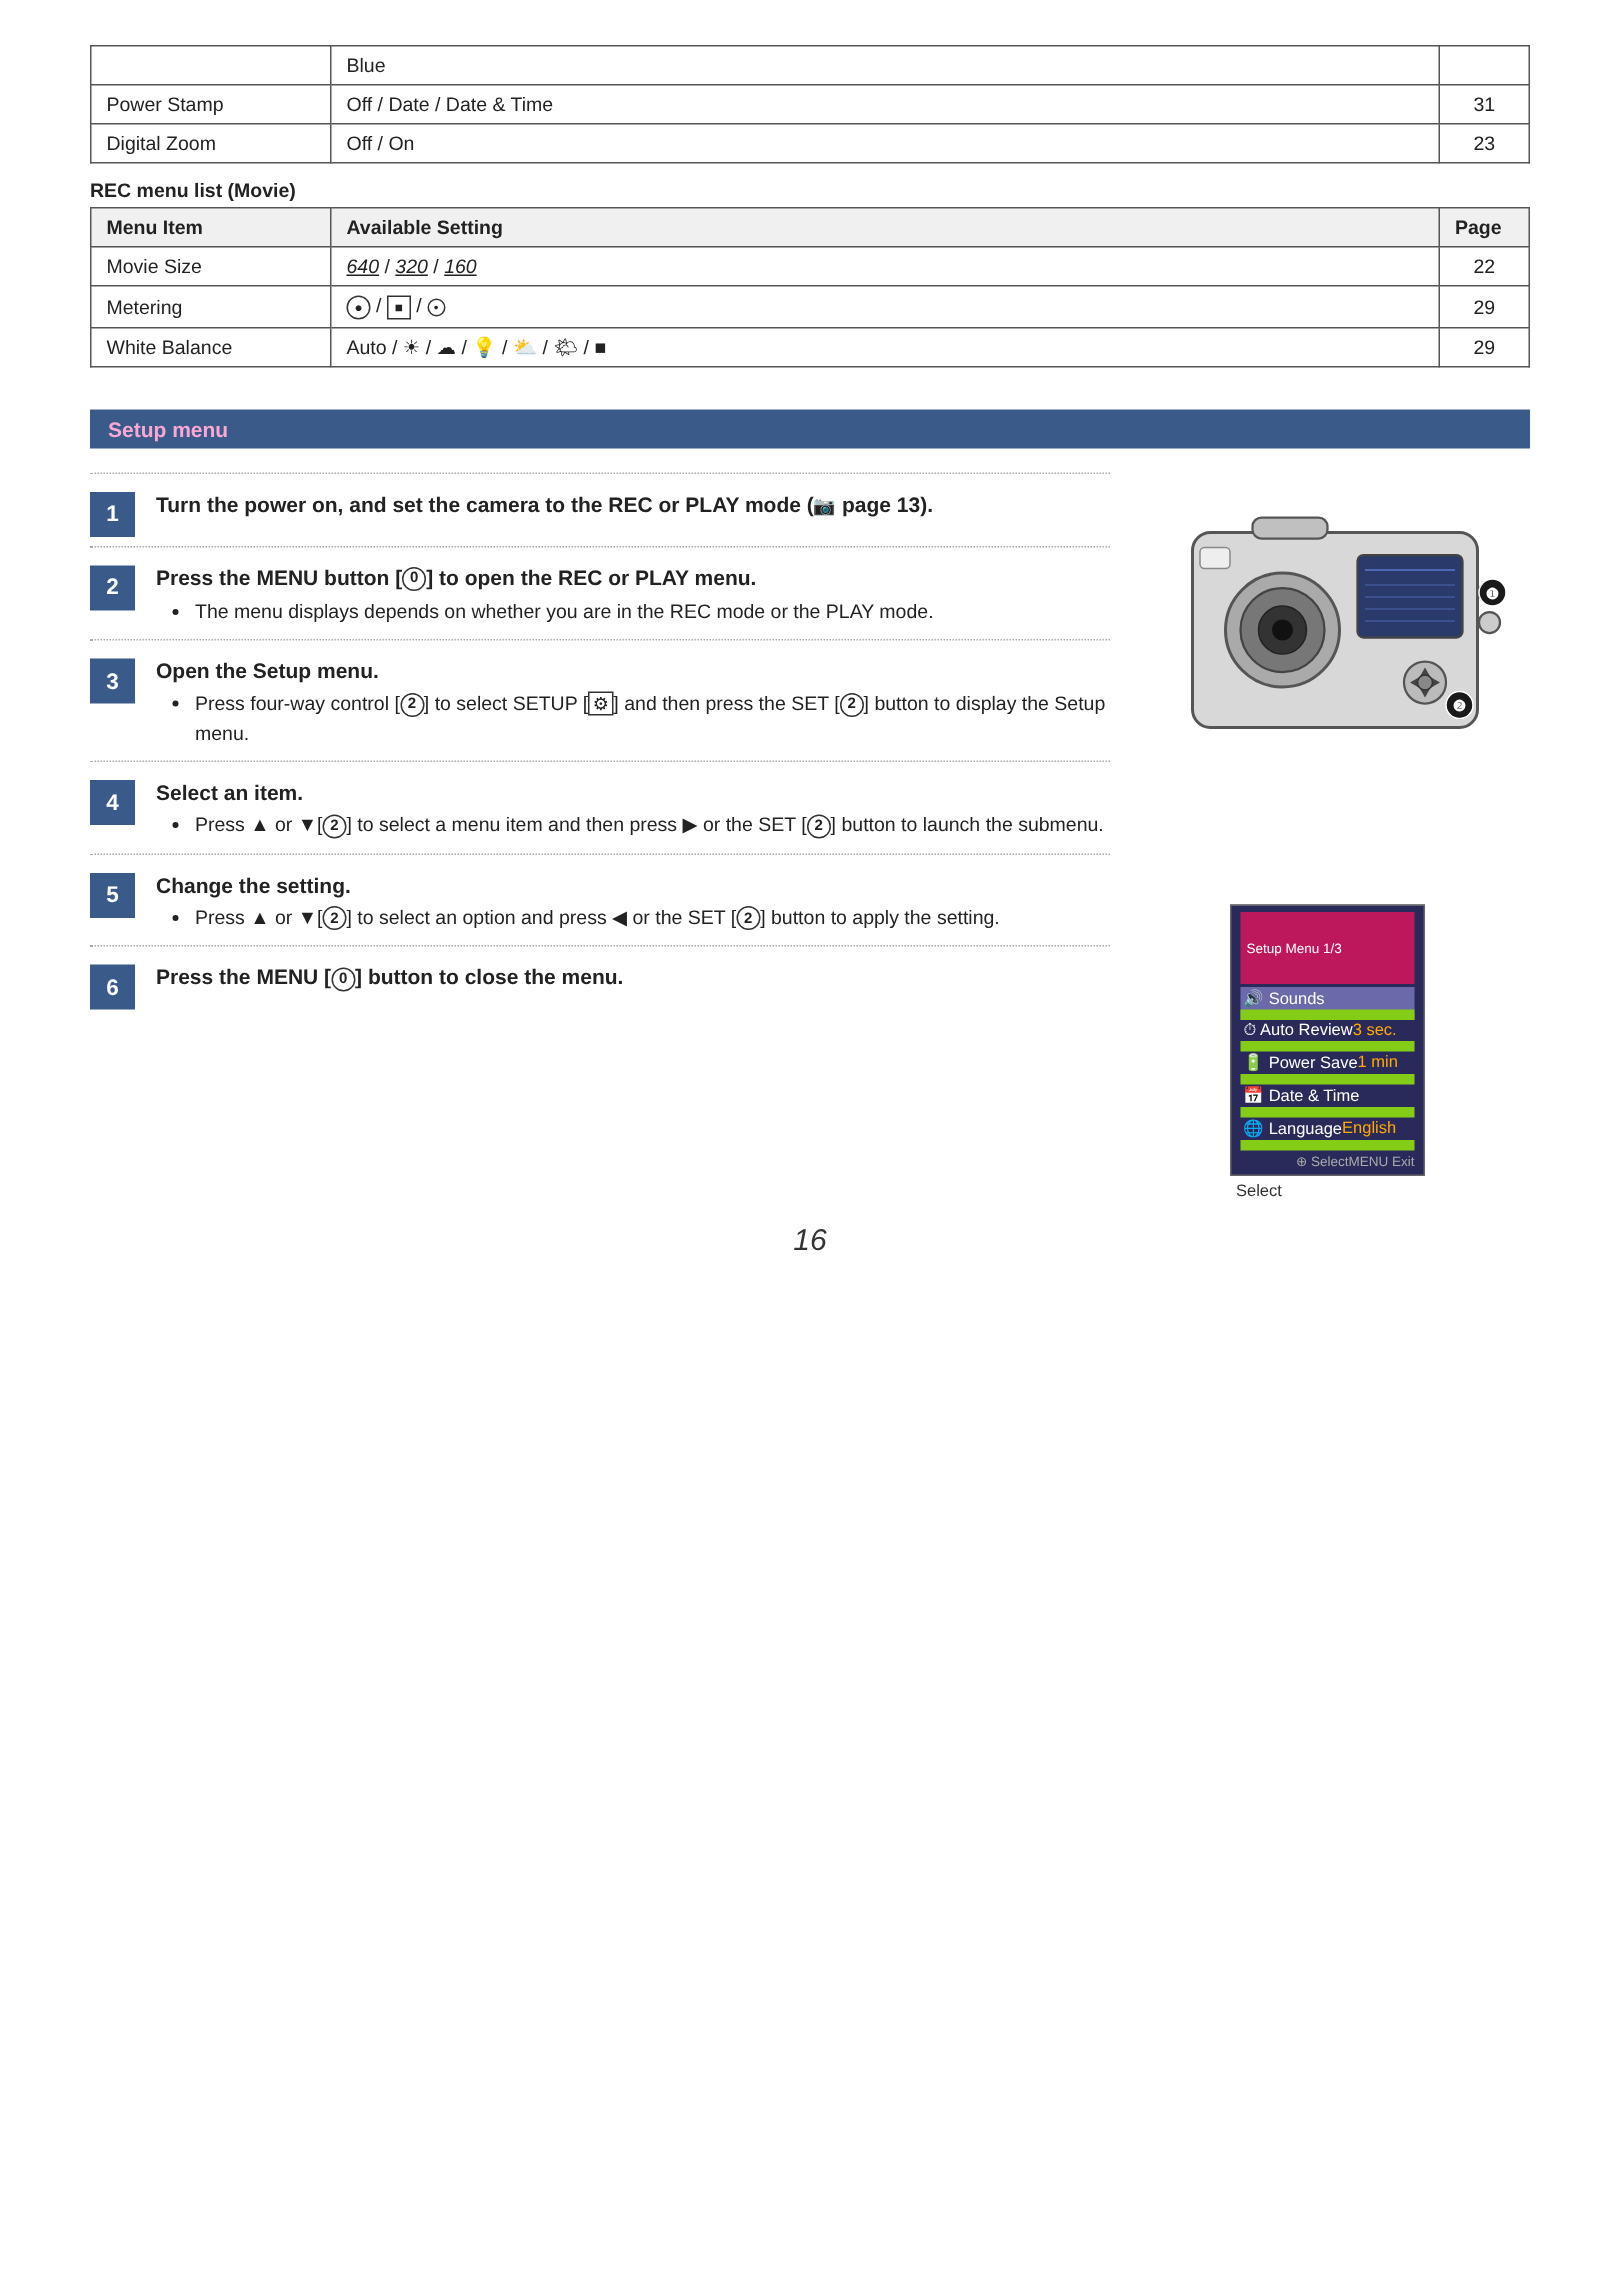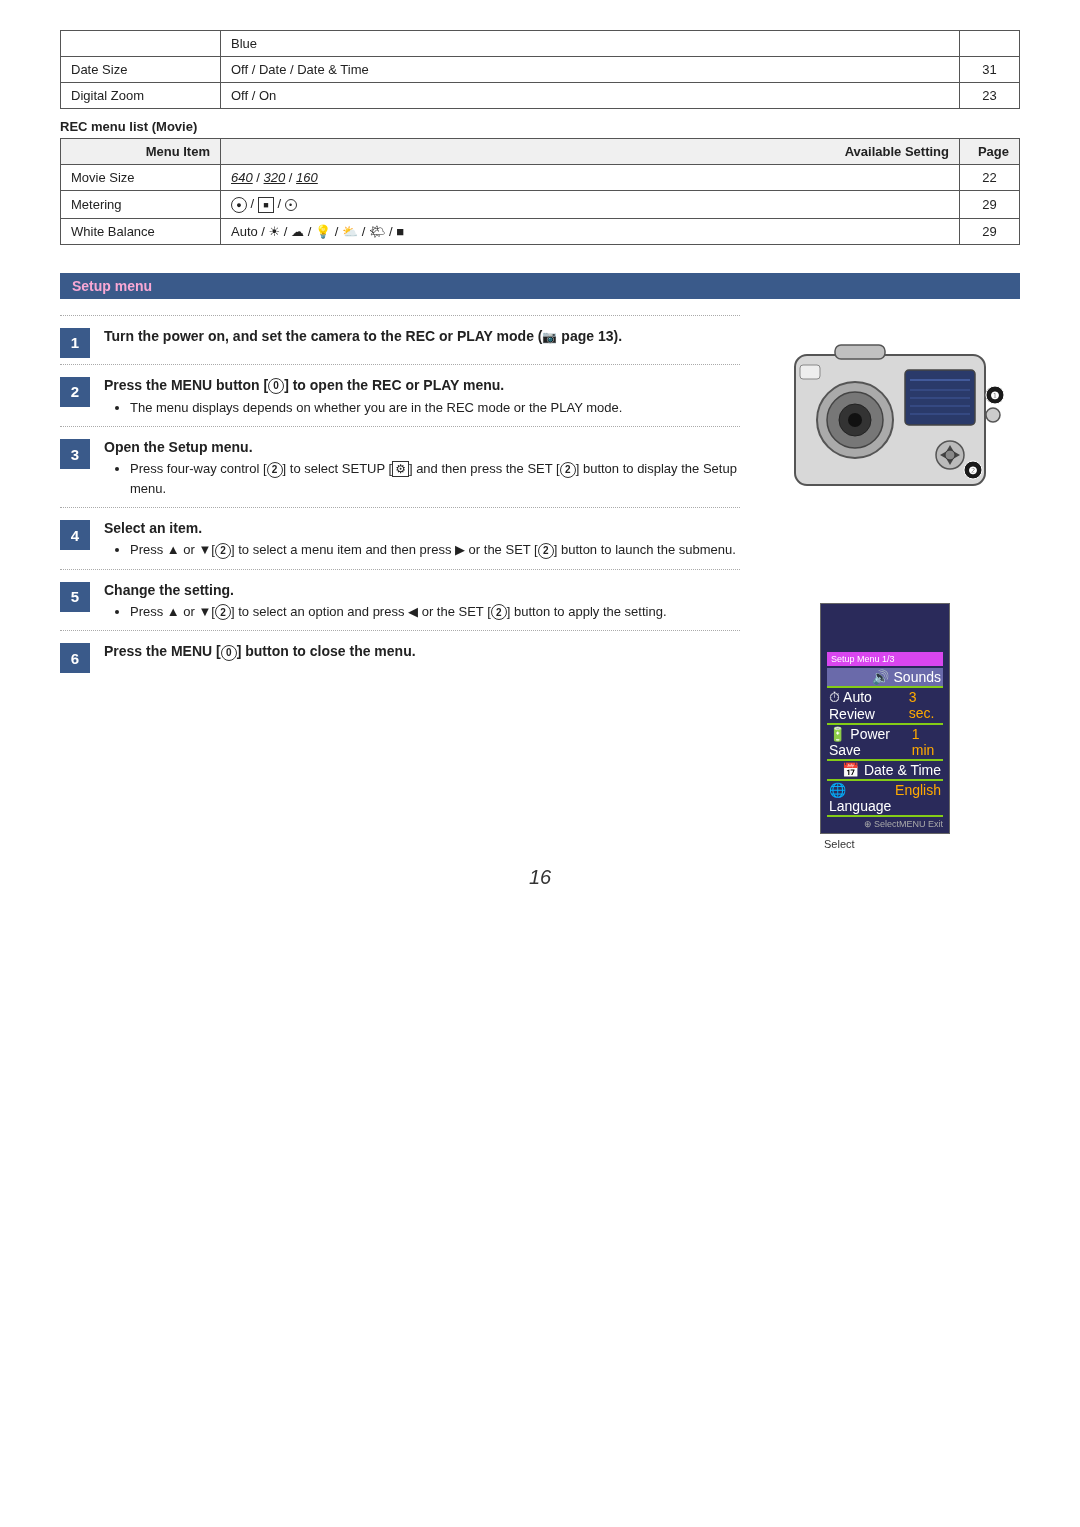--- a/index.html
+++ b/index.html
@@ -20,21 +20,21 @@
       margin-bottom: 8px;
       font-size: 13px;
     }
     .data-table th, .data-table td {
       border: 1px solid #555;
       padding: 5px 10px;
     }
     .data-table th {
       background: #f0f0f0;
       font-weight: bold;
-      text-align: right;
+      text-align: left;
     }
     .data-table td:first-child { width: 160px; }
     .data-table td:last-child { width: 60px; text-align: center; }
 
     .rec-menu-label {
       font-weight: bold;
       font-size: 13px;
       margin-bottom: 4px;
       margin-top: 10px;
     }
@@ -118,32 +118,31 @@
     .menu-screen {
       background: #2a2a5a;
       color: #fff;
       font-size: 10px;
       padding: 4px 6px;
       border: 1px solid #666;
       width: 130px;
       margin-top: 8px;
     }
     .menu-screen .menu-title {
-      background: #d946ef;
-      padding: 2px 4px;
+      background: #be185d;
+      padding: 19px 4px;
       font-size: 9px;
       margin-bottom: 2px;
-      margin-top: 44px;
     }
     .menu-screen .menu-row {
       display: flex;
-      justify-content: flex-end;
+      justify-content: flex-start;
       padding: 1px 2px;
-      font-size: 14px;
-      border-bottom: 2px solid #84cc16;
+      font-size: 11px;
+      border-bottom: 7px solid #84cc16;
     }
     .menu-screen .menu-row.selected {
       background: #6a6aaa;
     }
     .menu-screen .menu-row .val {
       color: #ffaa00;
     }
     .menu-screen .menu-footer {
       display: flex;
       justify-content: flex-end;
@@ -179,21 +178,21 @@
 <body>
 
 <table class="data-table">
   <tbody>
     <tr>
       <td></td>
       <td>Blue</td>
       <td></td>
     </tr>
     <tr>
-      <td>Date Size</td>
+      <td>Power Stamp</td>
       <td>Off / Date / Date &amp; Time</td>
       <td>31</td>
     </tr>
     <tr>
       <td>Digital Zoom</td>
       <td>Off / On</td>
       <td>23</td>
     </tr>
   </tbody>
 </table>

